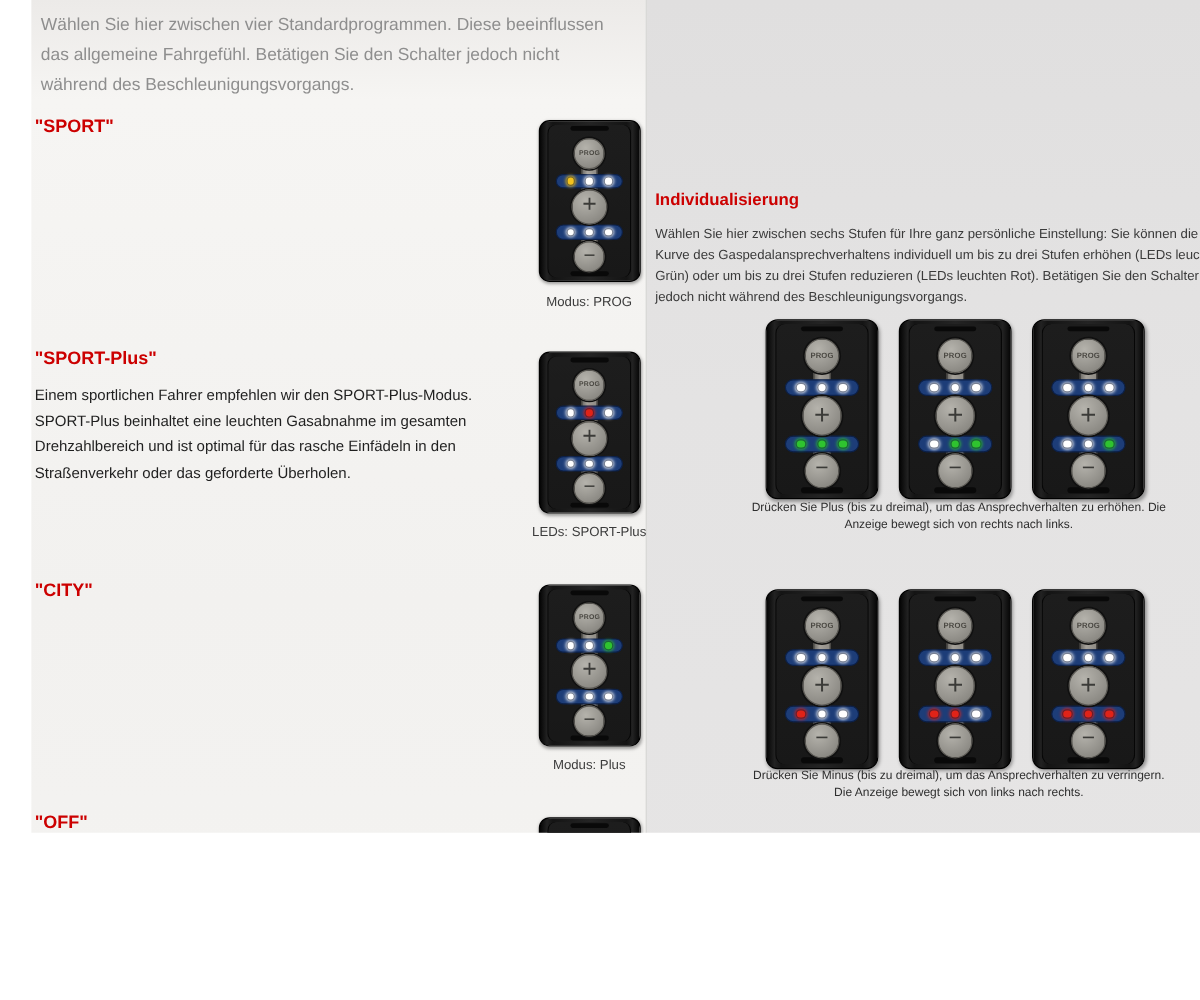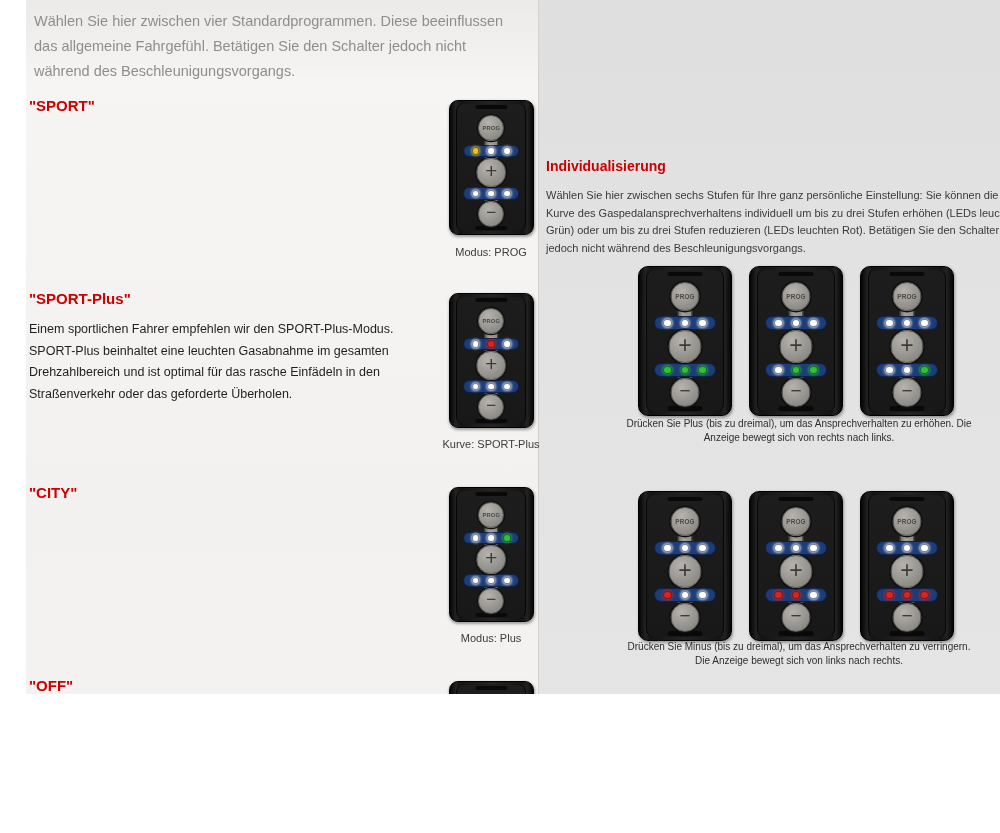--- a/index.html
+++ b/index.html
@@ -197,21 +197,21 @@
         <span class="led" style="background: rgb(255, 255, 255); box-shadow: rgb(255, 255, 255) 0px 0px 3px 0.5px;"></span>
         <span class="led" style="background: rgb(255, 255, 255); box-shadow: rgb(255, 255, 255) 0px 0px 3px 0.5px;"></span>
         <span class="led" style="background: rgb(255, 255, 255); box-shadow: rgb(255, 255, 255) 0px 0px 3px 0.5px;"></span>
       </div>
       <div class="btn btn-minus">
         <span class="btn-label">−</span>
       </div>
     </div>
 
   <div class="device-caption" style="top:246px">Modus: PROG</div>
-  <div class="device-caption" style="top:438px">Kurve: SPORT-Plus</div>
+  <div class="device-caption" style="top:438px">LEDs: SPORT-Plus</div>
   <div class="device-caption" style="top:632px">Modus: Plus</div>
   <div class="device-caption" style="top:822px">LEDs: OFF</div>
 
   <div class="indiv-title">Individualisierung</div>
   <div class="indiv-body">Wählen Sie hier zwischen sechs Stufen für Ihre ganz persönliche Einstellung: Sie können die Kurve des Gaspedalansprechverhaltens individuell um bis zu drei Stufen erhöhen (LEDs leuchten Grün) oder um bis zu drei Stufen reduzieren (LEDs leuchten Rot). Betätigen Sie den Schalter jedoch nicht während des Beschleunigungsvorgangs.</div>
 
   <div class="device dev-right" style="top:266px;left:612px">
       <div class="device-face"></div>
       <div class="spine"></div>
       <div class="btn btn-prog">

